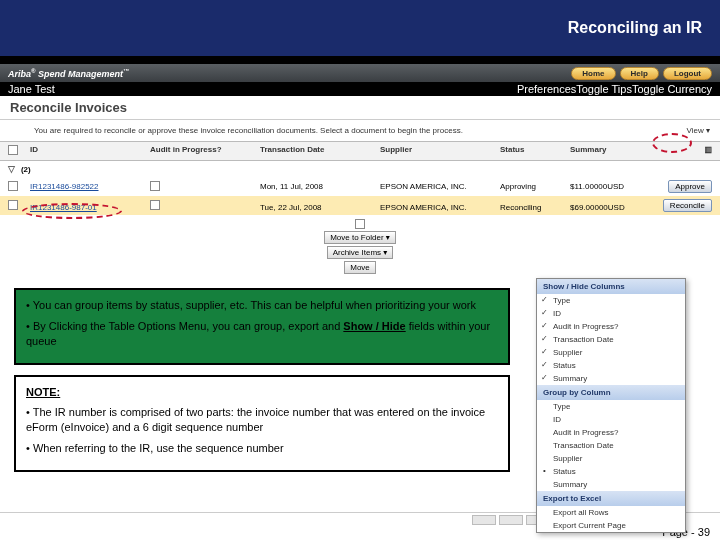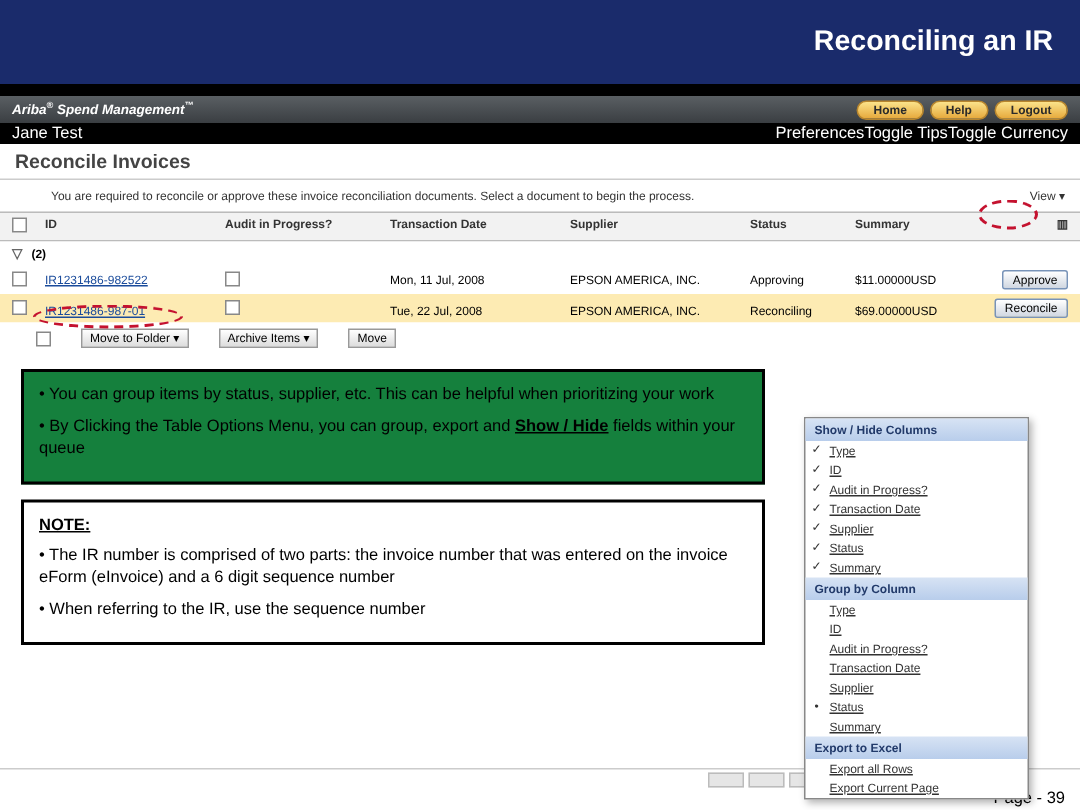--- a/index.html
+++ b/index.html
@@ -1,18 +1,18 @@
 <!DOCTYPE html>
 <html><head>
 <meta charset="utf-8">
 <style>
   * { box-sizing: border-box; margin: 0; padding: 0; }
   body { width: 720px; height: 540px; font-family: Arial, sans-serif; background: #fff; position: relative; overflow: hidden; }
 
-  .title-bar { background: #1a2b6b; color: #fff; height: 56px; display: flex; align-items: center; justify-content: flex-end; padding: 0 18px; font-size: 19px; font-weight: bold; }
+  .title-bar { background: #1a2b6b; color: #fff; height: 56px; display: flex; align-items: center; justify-content: flex-end; padding: 0 18px; font-size: 16px; font-weight: bold; }
   .black-strip { background: #000; height: 8px; }
 
   .app-header { background: linear-gradient(#5a5f63, #3a3e42); height: 18px; display: flex; align-items: center; justify-content: space-between; padding: 0 8px; color: #fff; font-size: 8px; }
   .app-brand { font-style: italic; font-weight: bold; font-size: 9px; }
   .app-brand sup { font-size: 6px; }
   .app-nav { display: flex; gap: 4px; }
   .pill { background: linear-gradient(#fbe28a, #e6a93c); color: #2a2a2a; padding: 1px 10px; border-radius: 7px; font-size: 8px; font-weight: 600; border: 1px solid #b8862e; }
 
   .menu-bar { background: #000; color: #fff; font-size: 11px; display: flex; align-items: center; padding: 2px 8px; height: 14px; }
   .menu-user { flex: 0 0 100px; }
@@ -40,26 +40,26 @@
   .group-row { display: flex; align-items: center; font-size: 8px; font-weight: bold; padding: 3px 8px; background: #fff; }
   .expand-tri { margin-right: 6px; color: #666; font-size: 9px; }
 
   .data-row { display: flex; align-items: center; font-size: 8px; padding: 3px 8px; }
   .data-row.even { background: #fff; }
   .data-row.odd { background: #fdebb3; align-items: flex-end; }
   .data-row .col-id { color: #1a4b9b; text-decoration: underline; }
   .chk { width: 10px; height: 10px; border: 1px solid #888; background: #fff; display: inline-block; }
   .action-btn { background: linear-gradient(#fff,#d0d7e1); border: 1px solid #7893b8; border-radius: 2px; font-size: 8px; padding: 1px 6px; }
 
-  .action-bar { display: flex; gap: 20px; padding: 4px 24px; font-size: 8px; align-items: center; background:#fff; }
+  .action-bar { display: flex; gap: 2px; padding: 4px 24px; font-size: 8px; align-items: center; background:#fff;flex-direction:column; }
   .dropdown-btn { background: linear-gradient(#fff,#dcdcdc); border: 1px solid #999; font-size: 8px; padding: 1px 5px; }
 
   .options-menu { position: absolute; top: 278px; right: 34px; width: 150px; background: #fff; border: 1px solid #888; font-size: 8px; box-shadow: 2px 2px 5px rgba(0,0,0,.3); z-index: 5; }
   .options-menu .section-header { background: linear-gradient(#d7e3f4,#b8cdeb); font-weight: bold; padding: 3px 6px; color: #223a6a; }
-  .options-menu .item { padding: 2px 6px 2px 16px; position: relative; color: #333; text-decoration: underline; }
+  .options-menu .item { padding: 2px 6px 2px 16px; position: relative; color: #333; }
   .options-menu .item.checked::before { content: "✓"; position: absolute; left: 4px; top: 1px; color: #333; font-size: 8px; }
   .options-menu .item.bullet::before { content: "•"; position: absolute; left: 6px; top: 1px; color: #333; }
 
   .callout { margin: 10px 14px; border: 2px solid #000; background: #15803d; padding: 8px 10px; font-size: 11px; line-height: 1.35; width: 496px; }
   .callout.note { background: #fff; }
   .callout p { margin-bottom: 6px; }
   .callout strong { font-weight: bold; text-decoration: underline; }
   .callout .underline { text-decoration: underline; font-weight: bold; }
 
   .status-bar { position: absolute; bottom: 14px; left: 0; right: 0; height: 14px; background: #fff; border-top: 1px solid #ccc; display: flex; justify-content: flex-end; align-items: center; gap: 3px; padding: 0 80px 0 8px; font-size: 8px; }

